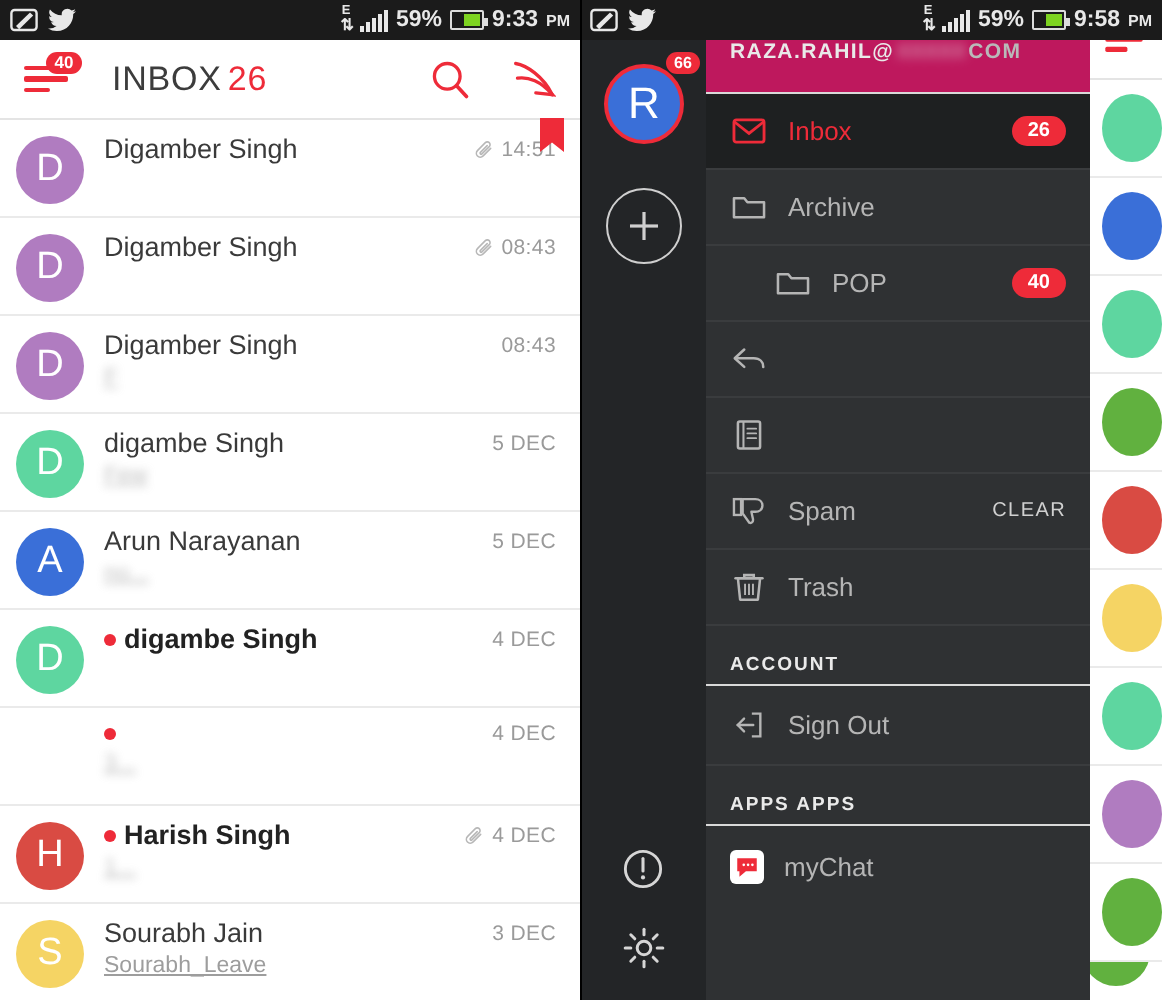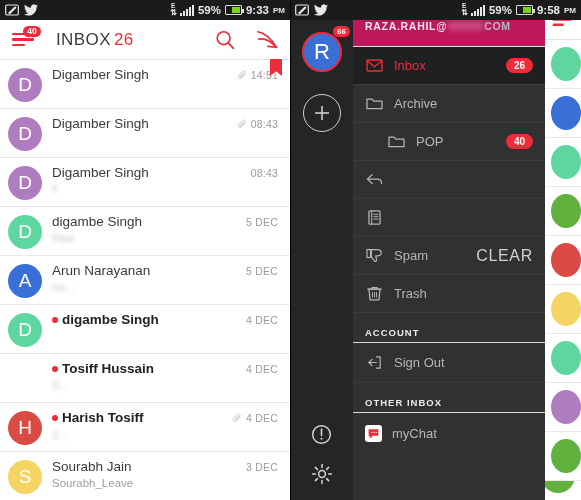--- a/index.html
+++ b/index.html
@@ -58,21 +58,21 @@
     font-size:19px; font-weight:300; margin-top:1px;
   }
   .rowbody { flex:1; margin-left:10px; min-width:0; padding-right:2px; }
   .rowtop { display:flex; align-items:center; }
   .dot-unread { width:6px; height:6px; background:#ee2b39; border-radius:50%; flex:none; margin-right:4px; }
   .sender { font-size:13.5px; color:#3a3a3a; white-space:nowrap; overflow:hidden; text-overflow:ellipsis; }
   .sender.unread { font-weight:bold; color:#222; }
   .meta { margin-left:auto; display:flex; align-items:center; gap:4px; padding-left:6px; flex:none; }
   .clip { width:10px; height:10px; display:block; opacity:.55; }
   .time { font-size:10.5px; color:#9a9a9a; letter-spacing:.2px; }
-  .preview { font-size:11.5px; color:#9d9d9d; margin-top:3px; white-space:nowrap; overflow:hidden; text-overflow:ellipsis; }
+  .preview { font-size:11.5px; color:#9d9d9d; margin-top:3px; white-space:nowrap; overflow:hidden; text-overflow:ellipsis;text-decoration:underline; }
   .preview.blur { filter:blur(2.2px); opacity:.65; }
   .flag { position:absolute; right:8px; top:-1px; width:12px; height:17px; background:#ee2b39;
           clip-path:polygon(0 0,100% 0,100% 100%,50% 72%,0 100%); }
 
   
   .screen2 { width:291px; height:500px; position:relative; background:#fff; overflow:hidden; }
   .s2-bg { position:absolute; inset:20px 0 0 0; background:#fff; }
   .s2-rowstrip { height:49px; border-bottom:1px solid #eaeaea; display:flex; align-items:flex-start;
                  padding:7px 0 0 0; justify-content:flex-end; }
   .s2-av { width:34px; height:34px; border-radius:50%; color:#fff; display:flex;
@@ -100,21 +100,21 @@
   .acct-mail .blurdom { filter:blur(2.6px); opacity:.55; letter-spacing:0; margin:0 1px; }
   .acct-mail .dom { color:#b9b9b9; }
   .dl-item { height:38px; display:flex; align-items:center; padding:0 12px;
              border-bottom:1px solid #3a3c3e; color:#b5b5b5; font-size:13px; }
   .dl-item.active { background:#1e2021; color:#ee2b39; }
   .dl-item.sub { padding-left:34px; }
   .dl-ic { width:19px; height:19px; flex:none; margin-right:10px; display:flex; align-items:center; justify-content:center; }
   .dl-label { flex:1; white-space:nowrap; overflow:hidden; text-overflow:ellipsis; }
   .pill { background:#ee2b39; color:#fff; font-size:10px; font-weight:bold; border-radius:10px;
           padding:2.5px 8px; line-height:1; }
-  .dl-action { font-size:16px; color:#d0d0d0; letter-spacing:.7px;margin-left:20px; }
+  .dl-action { font-size:10px; color:#d0d0d0; letter-spacing:.7px;margin-left:20px; }
   .sec-head { padding:14px 12px 4px; font-size:9.5px; color:#eaeaea; font-weight:bold;
               letter-spacing:1px; border-bottom:1.5px solid #d9d9d9; }
   .mychat-ic { width:17px; height:17px; background:#fff; border-radius:3px; display:flex;
                align-items:center; justify-content:center; flex:none; margin-right:10px; }
 
   
   .screen3 { position:absolute; right:0; top:0; width:36px; height:500px; overflow:hidden; }
   .s3-head { height:40px; background:#fff; border-bottom:1px solid #e4e4e4; display:flex;
              align-items:center; padding-left:6px; }
   .s3-row { height:49px; border-bottom:1px solid #eaeaea; background:#fff;
@@ -264,34 +264,33 @@
               </span>
             </div>
             <div class="preview"></div>
           </div>
         </div>
         <div class="row">
           <div class="avatar" style="background:#61b githubfix">T</div>
           <div class="rowbody">
             <div class="rowtop">
               <span class="dot-unread"></span>
-              <span class="sender unread">Tosiff Hussain</span>
               <span class="meta">
                 <span class="time">4 DEC</span>
               </span>
             </div>
             <div class="preview blur">3...</div>
           </div>
         </div>
         <div class="row">
           <div class="avatar" style="background:#d94b43">H</div>
           <div class="rowbody">
             <div class="rowtop">
               <span class="dot-unread"></span>
-              <span class="sender unread">Harish Tosiff</span>
+              <span class="sender unread">Harish Singh</span>
               <span class="meta">
                 <svg class="clip" viewBox="0 0 24 24">
                   <path d="M20 10 L11 19 C9 21 6 21 4.2 19.2 C2.4 17.4 2.4 14.4 4.4 12.4 L13.6 3.2 C14.9 1.9 17 1.9 18.3 3.2 C19.6 4.5 19.6 6.6 18.3 7.9 L9.5 16.7 C9 17.2 8.2 17.2 7.7 16.7 C7.2 16.2 7.2 15.4 7.7 14.9 L15.8 6.8" fill="none" stroke="#7d7d7d" stroke-width="1.9" stroke-linecap="round"></path>
                 </svg>
                 <span class="time">4 DEC</span>
               </span>
             </div>
             <div class="preview blur">1...</div>
           </div>
         </div>
@@ -505,21 +504,21 @@
           <span class="dl-ic">
             <svg width="17" height="17" viewBox="0 0 24 24">
               <path d="M14 4 H20 V20 H14" fill="none" stroke="#b5b5b5" stroke-width="1.7"></path>
               <line x1="4" y1="12" x2="15" y2="12" stroke="#b5b5b5" stroke-width="1.7" stroke-linecap="round"></line>
               <path d="M8.5 7.5 L4 12 L8.5 16.5" fill="none" stroke="#b5b5b5" stroke-width="1.7" stroke-linecap="round" stroke-linejoin="round"></path>
             </svg>
           </span>
           <span class="dl-label">Sign Out</span>
         </div>
 
-        <div class="sec-head">OTHER INBOX</div>
+        <div class="sec-head">APPS APPS</div>
         <div class="dl-item" style="height:40px;border-bottom:none">
           <span class="mychat-ic">
             <svg width="13" height="13" viewBox="0 0 24 24">
               <path d="M3 4 H21 V16 H11 L5 21 V16 H3 Z" fill="#ee2b39"></path>
               <circle cx="9" cy="10" r="1.2" fill="#fff"></circle>
                 <circle cx="13" cy="10" r="1.2" fill="#fff"></circle>
                 <circle cx="17" cy="10" r="1.2" fill="#fff"></circle>
             </svg>
           </span>
           <span class="dl-label">myChat</span>

